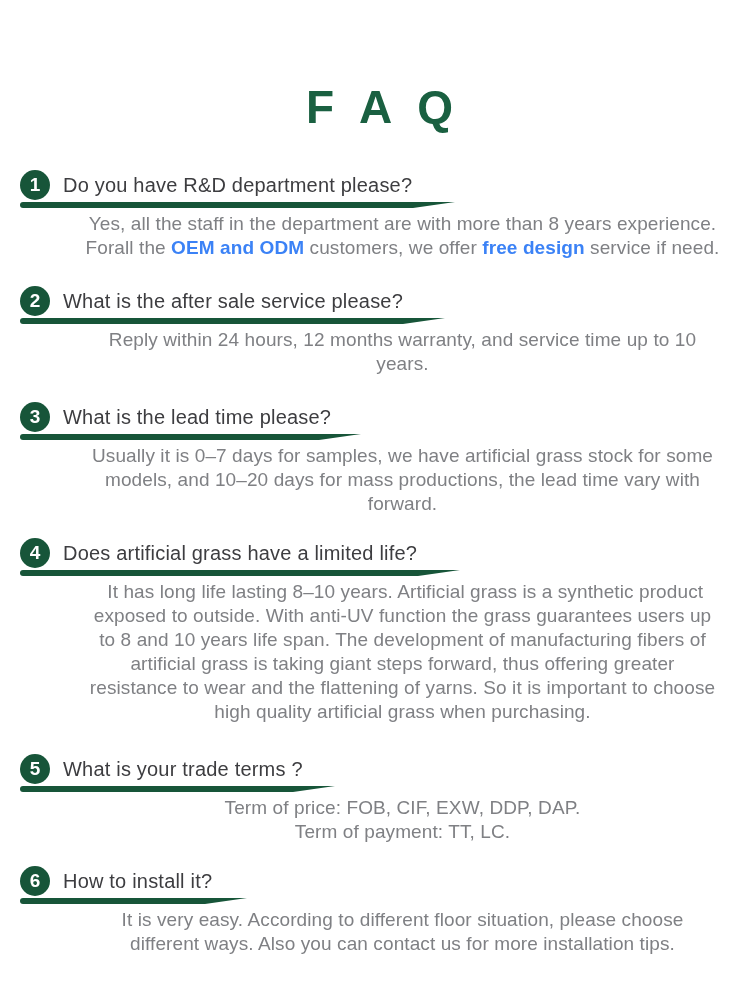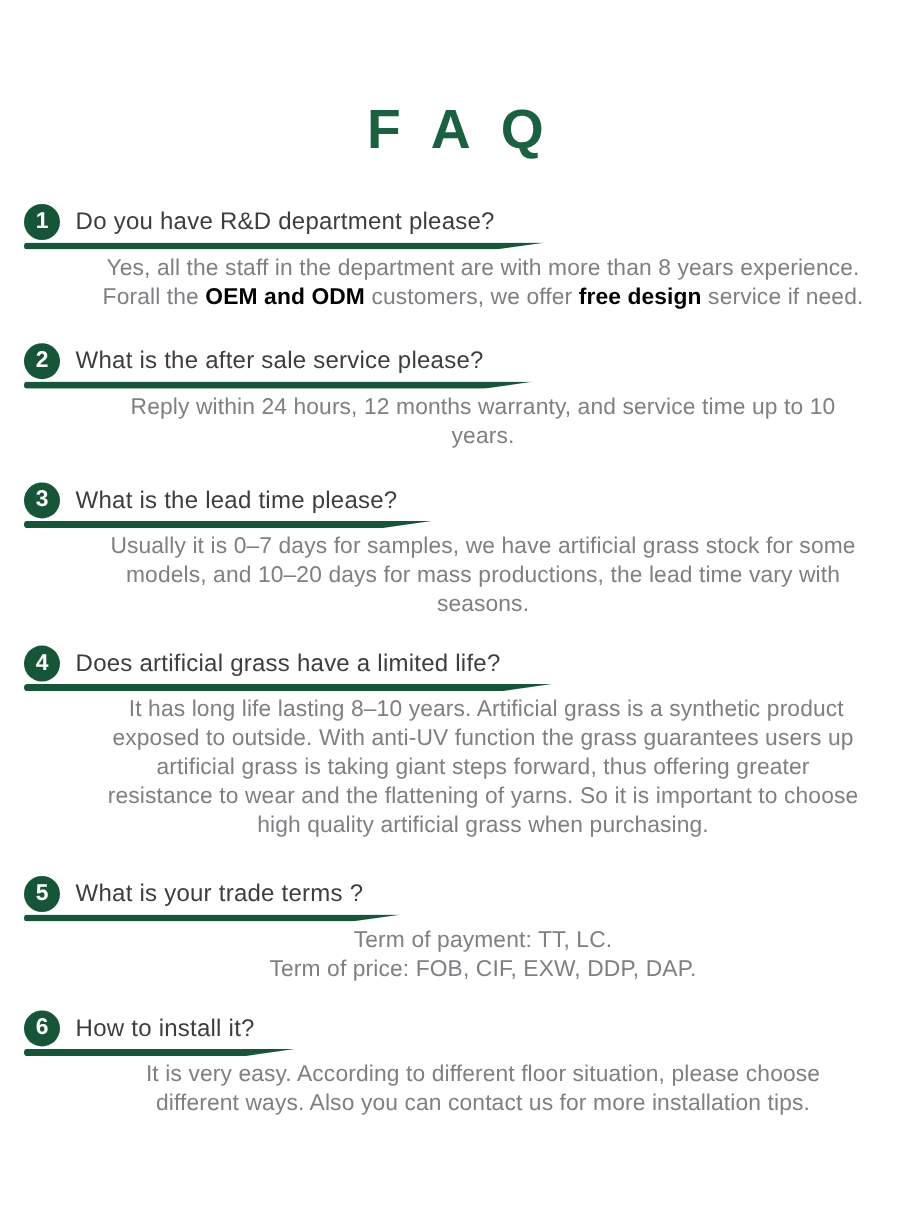--- a/index.html
+++ b/index.html
@@ -75,21 +75,21 @@
   .u6 { width: 227px; }
   .answer {
     margin: 12px 0 0 39px;
     font-size: 19px;
     line-height: 24px;
     color: #7f8084;
     letter-spacing: 0.1px;
     text-align: center;
   }
   .answer .line { white-space: pre-wrap; }
-  .hl { color: #000000; font-weight: 700; }
+  .hl { color: #3b82f6; font-weight: 700; }
 </style>
 </head>
 <body>
 
 <div class="page">
 
   <h1 class="page-title">F A Q</h1>
 
   <section class="faq-item s1">
     <div class="q-row">
@@ -123,52 +123,53 @@
     <div class="q-row">
       <span class="badge">
           <span>3</span>
         </span>
       <h2 class="q-text">What is the lead time please?</h2>
       <span class="underline u3"></span>
     </div>
     <div class="answer">
       <div class="line">Usually it is 0–7 days for samples, we have artificial grass stock for some</div>
       <div class="line">models, and 10–20 days for mass productions, the lead time vary with</div>
-      <div class="line">seasons.</div>
+      <div class="line">forward.</div>
     </div>
   </section>
 
   <section class="faq-item s4">
     <div class="q-row">
       <span class="badge">
           <span>4</span>
         </span>
       <h2 class="q-text">Does artificial grass have a limited life?</h2>
       <span class="underline u4"></span>
     </div>
     <div class="answer">
       <div class="line"> It has long life lasting 8–10 years. Artificial grass is a synthetic product</div>
       <div class="line">exposed to outside. With anti-UV function the grass guarantees users up</div>
+      <div class="line">to 8 and 10 years life span. The development of manufacturing fibers of</div>
       <div class="line">artificial grass is taking giant steps forward, thus offering greater</div>
       <div class="line">resistance to wear and the flattening of yarns. So it is important to choose</div>
       <div class="line">high quality artificial grass when purchasing.</div>
     </div>
   </section>
 
   <section class="faq-item s5">
     <div class="q-row">
       <span class="badge">
           <span>5</span>
         </span>
       <h2 class="q-text">What is your trade terms ?</h2>
       <span class="underline u5"></span>
     </div>
     <div class="answer">
+      <div class="line">Term of price: FOB, CIF, EXW, DDP, DAP.</div>
       <div class="line">Term of payment: TT, LC.</div>
-      <div class="line">Term of price: FOB, CIF, EXW, DDP, DAP.</div>
     </div>
   </section>
 
   <section class="faq-item s6">
     <div class="q-row">
       <span class="badge">
           <span>6</span>
         </span>
       <h2 class="q-text">How to install it?</h2>
       <span class="underline u6"></span>

